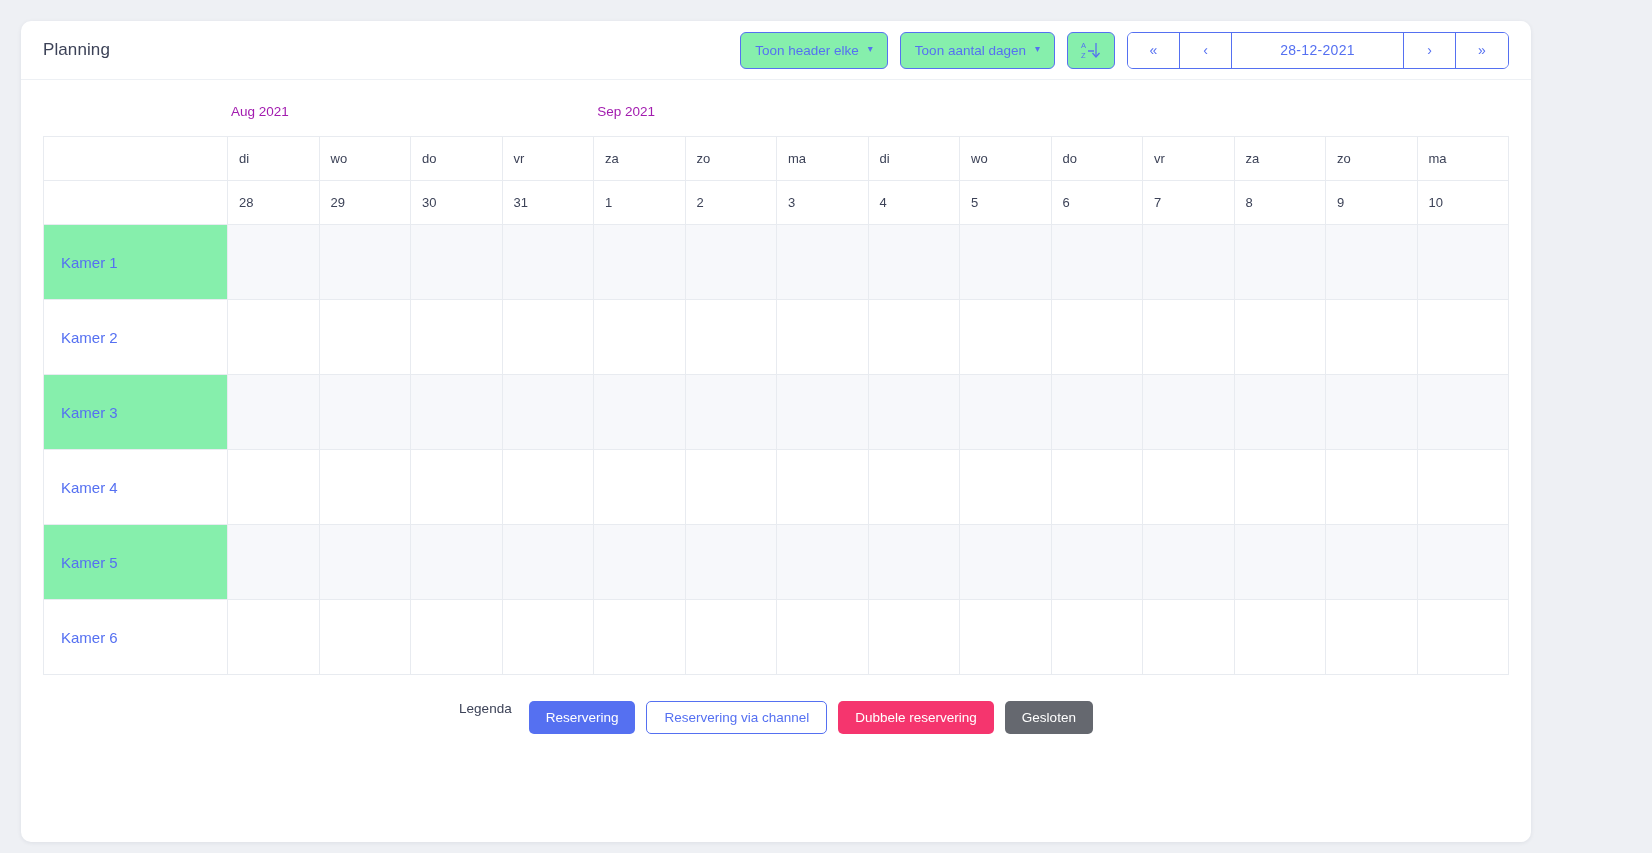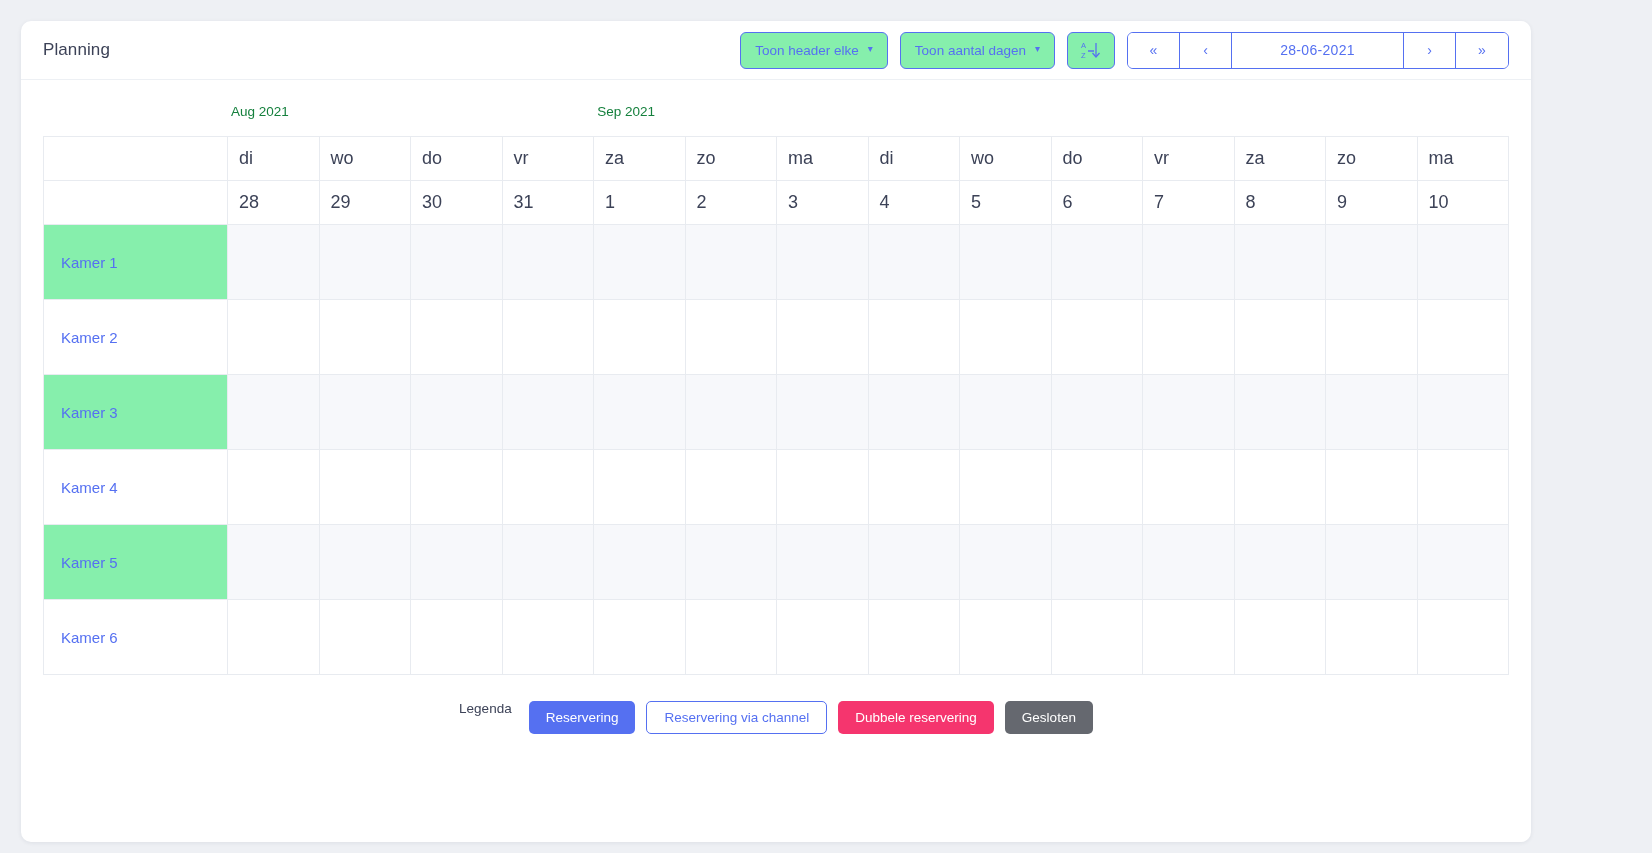--- a/index.html
+++ b/index.html
@@ -75,36 +75,36 @@
   .nav-date { width: 172px; font-size: 13.5px; letter-spacing: .3px; }
 
   
   .cal-wrap { padding: 24px 22px 0 22px; }
   .months {
     position: relative; height: 32px;
     margin-left: 184px;
   }
   .month-lbl {
     position: absolute; top: 0;
-    font-size: 13.5px; color: #15803d;
+    font-size: 13.5px; color: #a21caf;
   }
   .grid {
     display: grid;
     grid-template-columns: 184px repeat(14, 1fr);
     border-top: 1px solid #e8ebf0;
     border-left: 1px solid #e8ebf0;
   }
   .grid .cell {
     border-right: 1px solid #e8ebf0;
     border-bottom: 1px solid #e8ebf0;
   }
   .dow, .dom {
     height: 44px; display: flex; align-items: center;
     padding-left: 11px;
-    font-size: 18px; color: #3c4257;
+    font-size: 13px; color: #3c4257;
     background: #fff;
   }
   .corner { background: #fff; }
   .row-lbl {
     display: flex; align-items: center;
     padding-left: 17px;
     font-size: 15px; color: #5570f1;
     background: #86efac;
   }
   .row-lbl.alt { background: #ffffff; }
@@ -175,21 +175,21 @@
             <line x1="8" y1="11" x2="14" y2="11"></line>
             <line x1="16" y1="3" x2="16" y2="17"></line>
             <polyline points="12.5,13 16,17 19.5,13" fill="none"></polyline>
           </svg>
         </span>
       </div>
 
       <div class="navgrp">
         <div class="nav-ico">«</div>
         <div class="nav-ico">‹</div>
-        <div class="nav-date">28-06-2021</div>
+        <div class="nav-date">28-12-2021</div>
         <div class="nav-ico">›</div>
         <div class="nav-ico">»</div>
       </div>
 
     </div>
   </div>
 
   <div class="cal-wrap">
     <div class="months" id="months">
         <div class="month-lbl" style="left: 4px;">Aug 2021</div>

